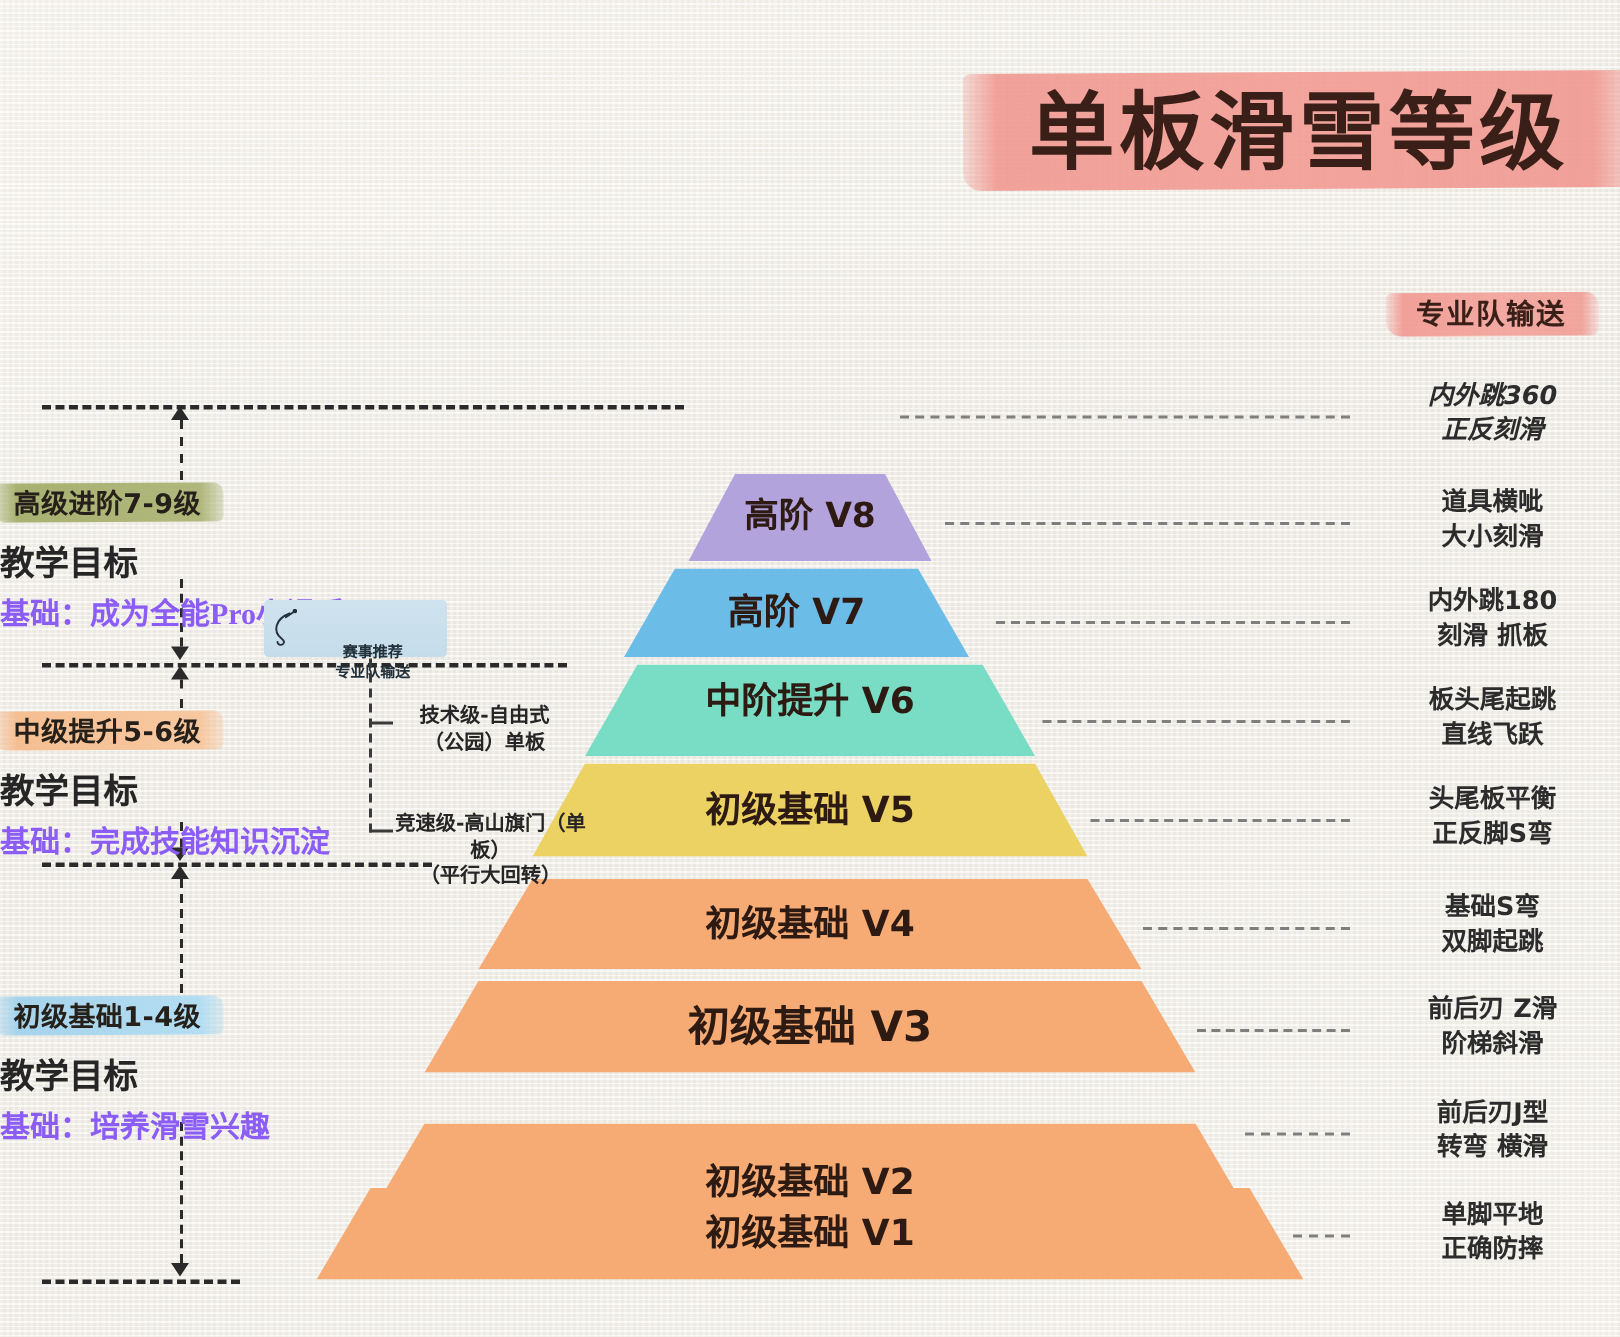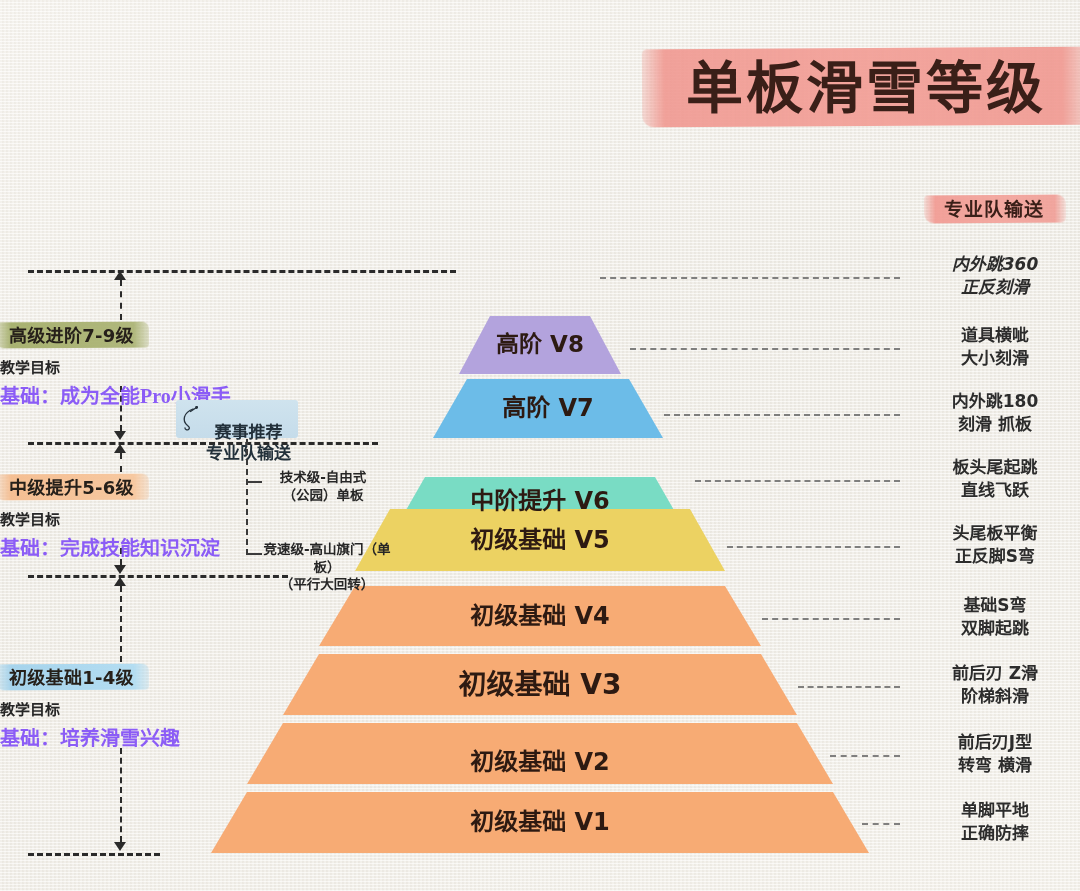--- a/index.html
+++ b/index.html
@@ -179,21 +179,21 @@
     border-radius: 3px 7px 4px 8px;
     transform: rotate(-0.3deg);
     filter: blur(0.2px);
   }
   .group-badge > span { position: relative; z-index: 2; }
   .badge-olive::before  { background: linear-gradient(90deg, rgba(168,176,112,0.35), rgba(164,174,106,0.95) 10%, rgba(172,180,118,0.95) 90%, rgba(168,176,112,0.3)); }
   .badge-peach::before  { background: linear-gradient(90deg, rgba(243,192,150,0.35), rgba(245,188,142,0.95) 10%, rgba(247,198,156,0.95) 90%, rgba(243,192,150,0.3)); }
   .badge-skyblue::before{ background: linear-gradient(90deg, rgba(168,214,238,0.35), rgba(162,210,236,0.95) 10%, rgba(176,220,242,0.95) 90%, rgba(168,214,238,0.3)); }
 
   .group-goal {
-    font-size: 15px;
+    font-size: 23px;
     font-weight: bold;
     color: #262626;
     margin-top: 7px;
     font-family: "DejaVu Sans", "Liberation Sans", sans-serif;
   }
   .group-desc {
     font-size: 20px;
     font-weight: bold;
     color: #8b5cf6;
     margin-top: 3px;
@@ -208,21 +208,21 @@
     width: 122px; height: 38px;
     background: linear-gradient(180deg, #cfe3ee 0%, #c5dcea 100%);
     border-radius: 3px;
     display: flex;
     align-items: center;
     padding-left: 4px;
     box-sizing: border-box;
   }
   #competition-icon { flex: 0 0 18px; height: 26px; margin-right: 1px; }
   #competition-lines {
-    font-size: 17px;
+    font-size: 10px;
     font-weight: bold;
     line-height: 1.26;
     color: #22303a;
     white-space: pre-line;
     text-align: center;
     flex: 1 1 auto;
     font-family: "DejaVu Sans", "Liberation Sans", sans-serif;
     margin-top: 48px;
   }
 
@@ -270,28 +270,28 @@
   <div id="pyramid" class="abs">
 
 
     <div class="tier" style="left:459px; top:316px; width:162px; height:58px;">
       <svg class="shape" viewBox="0 0 162 58" preserveAspectRatio="none">
         <polygon points="31,0 131,0 162,58 0,58" fill="#b3a3dd"></polygon>
       </svg>
       <span class="tier-label" style="font-size:23px;">高阶 V8</span>
     </div>
 
-    <div class="tier" style="left:433px; top:379px; width:230px; height:59px;">
+    <div class="tier" style="left:416px; top:379px; width:230px; height:59px;">
       <svg class="shape" viewBox="0 0 230 59" preserveAspectRatio="none">
         <polygon points="34,0 196,0 230,59 0,59" fill="#6cbce8"></polygon>
       </svg>
       <span class="tier-label" style="font-size:24px;">高阶 V7</span>
     </div>
 
-    <div class="tier" style="left:390px; top:443px; width:300px; height:48px;margin-top:34px;">
+    <div class="tier" style="left:390px; top:443px; width:300px; height:48px;">
       <svg class="shape" viewBox="0 0 300 61" preserveAspectRatio="none">
         <polygon points="35,0 265,0 300,61 0,61" fill="#79dcc4"></polygon>
       </svg>
       <span class="tier-label" style="font-size:24px;">中阶提升 V6</span>
     </div>
 
     <div class="tier" style="left:355px; top:509px; width:370px; height:62px;">
       <svg class="shape" viewBox="0 0 370 62" preserveAspectRatio="none">
         <polygon points="35,0 335,0 370,62 0,62" fill="#ecd262"></polygon>
       </svg>
@@ -305,21 +305,21 @@
       <span class="tier-label" style="font-size:24px;">初级基础 V4</span>
     </div>
 
     <div class="tier" style="left:283px; top:654px; width:514px; height:61px;">
       <svg class="shape" viewBox="0 0 514 61" preserveAspectRatio="none">
         <polygon points="36,0 478,0 514,61 0,61" fill="#f7ab74"></polygon>
       </svg>
       <span class="tier-label" style="font-size:28px;">初级基础 V3</span>
     </div>
 
-    <div class="tier" style="left:247px; top:723px; width:586px; height:79px;">
+    <div class="tier" style="left:247px; top:749px; width:586px; height:79px;">
       <svg class="shape" viewBox="0 0 586 61" preserveAspectRatio="none">
         <polygon points="36,0 550,0 586,61 0,61" fill="#f7ab74"></polygon>
       </svg>
       <span class="tier-label" style="font-size:24px;">初级基础 V2</span>
     </div>
 
     <div class="tier" style="left:211px; top:792px; width:658px; height:61px;">
       <svg class="shape" viewBox="0 0 658 61" preserveAspectRatio="none">
         <polygon points="36,0 622,0 658,61 0,61" fill="#f7ab74"></polygon>
       </svg>

